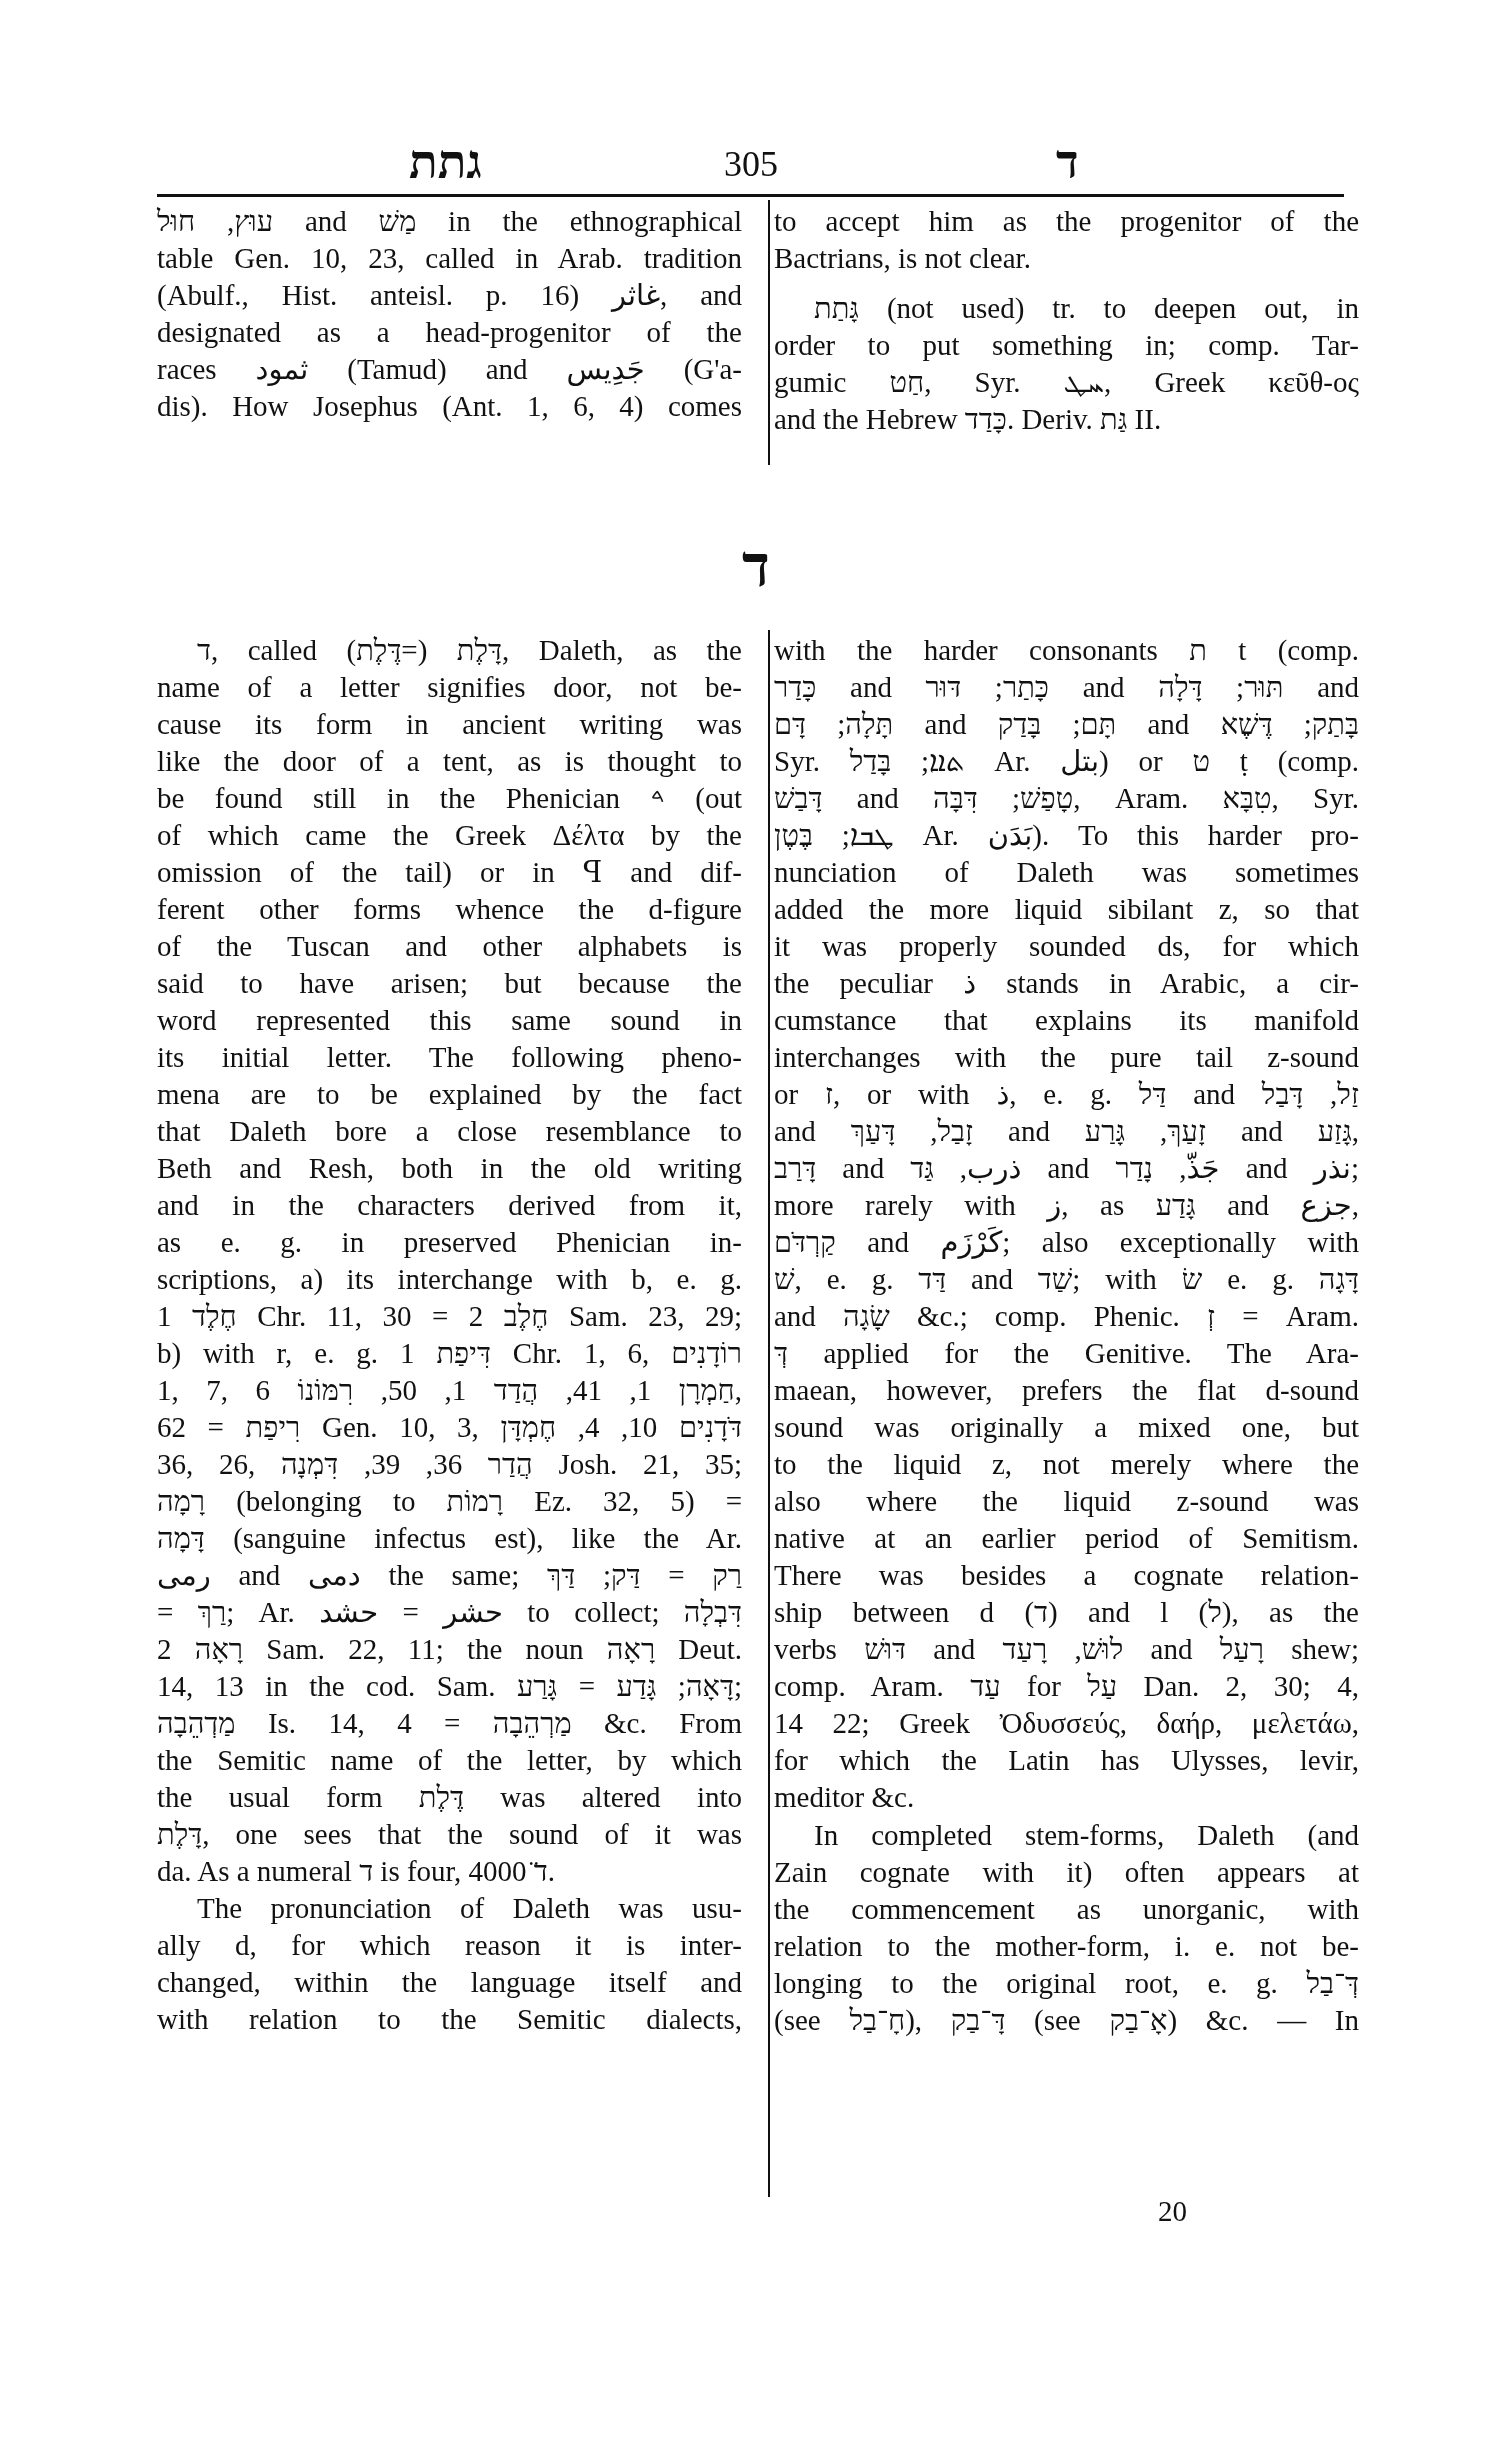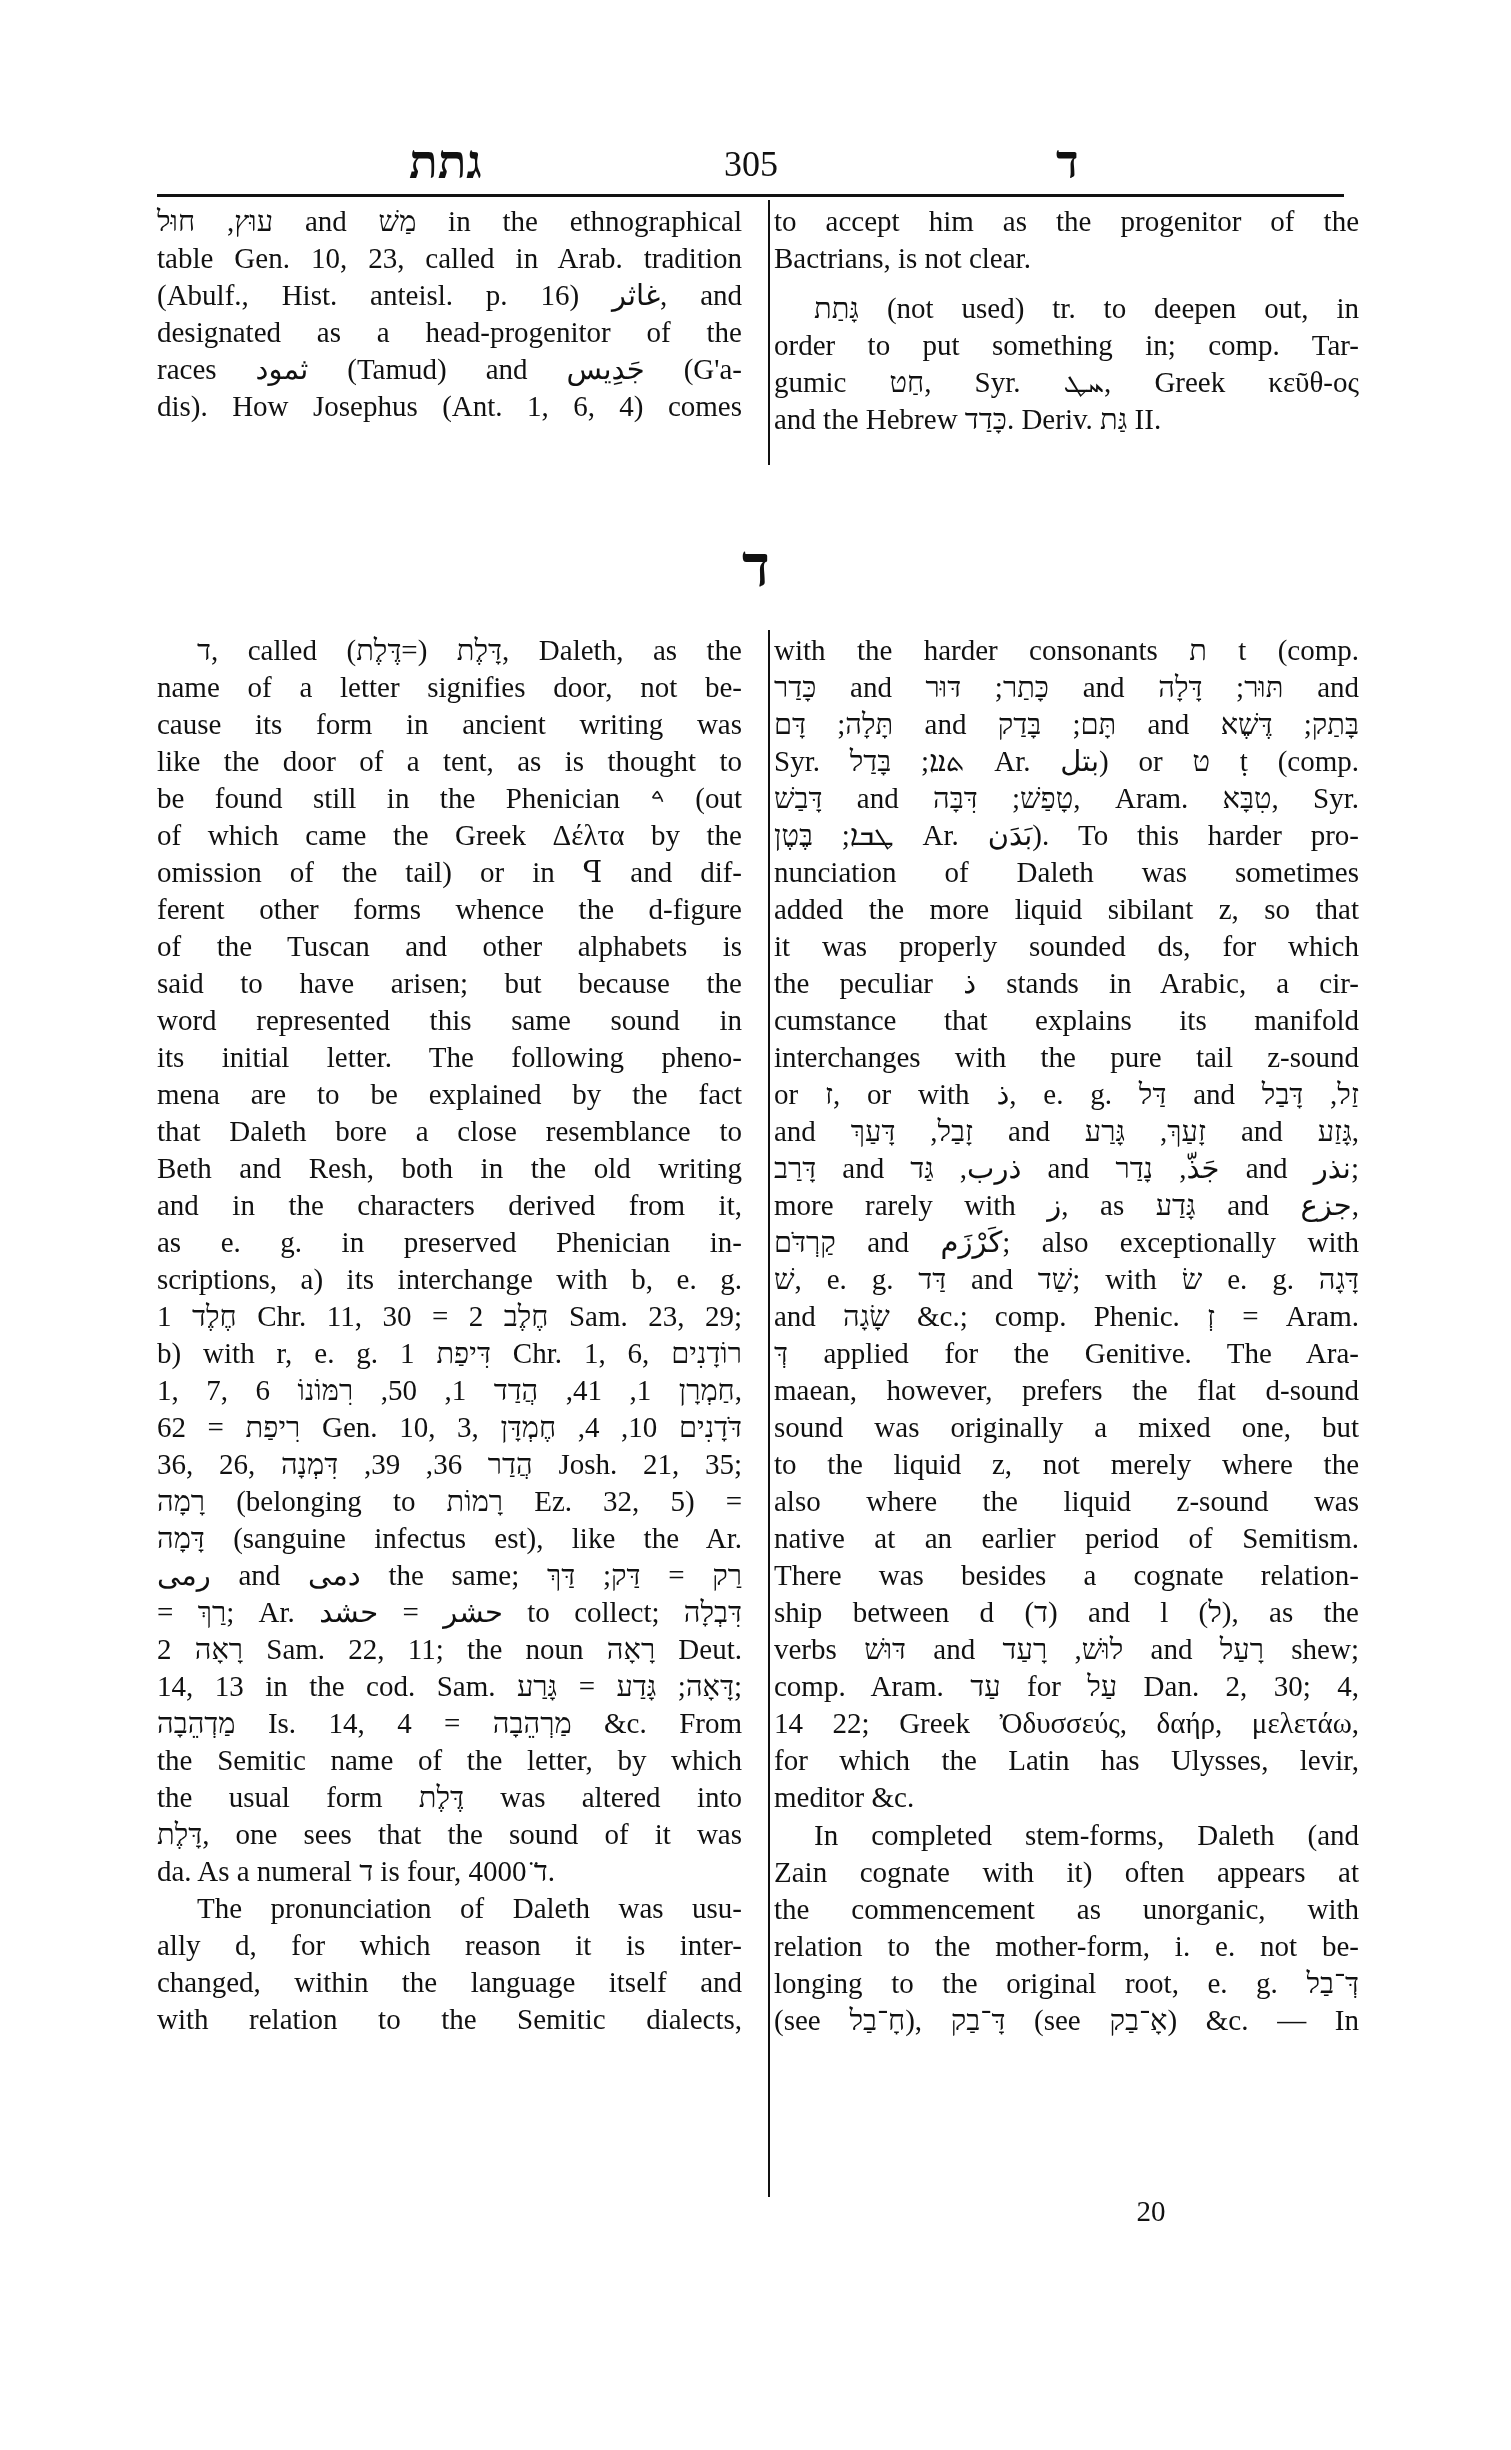--- a/index.html
+++ b/index.html
@@ -29,21 +29,21 @@
     .top-left  { left: 157px; top: 203px; }
     .top-right { left: 774px; top: 203px; }
     .divider-top { position: absolute; left: 768px; top: 200px; width: 1.8px; height: 265px; background: #111; }
 
     .section-letter { position: absolute; top: 531px; left: 720px; width: 72px; text-align: center; font-size: 58px; font-weight: bold; line-height: 72px; }
 
     .bot-left  { left: 157px; top: 632px; }
     .bot-right { left: 774px; top: 632px; }
     .divider-bot { position: absolute; left: 768px; top: 630px; width: 1.8px; height: 1567px; background: #111; }
 
-    .signature { position: absolute; top: 2193px; left: 1115px; width: 72px; text-align: center; font-size: 29px; line-height: 36px; }
+    .signature { position: absolute; top: 2193px; left: 1115px; width: 72px; text-align: right; font-size: 29px; line-height: 36px; }
   </style>
 </head>
 <body>
 
 <div class="page">
 
   <div class="running-head">
     <span class="rh-left">גתת</span>
     <span class="rh-center">305</span>
     <span class="rh-right">ד</span>

